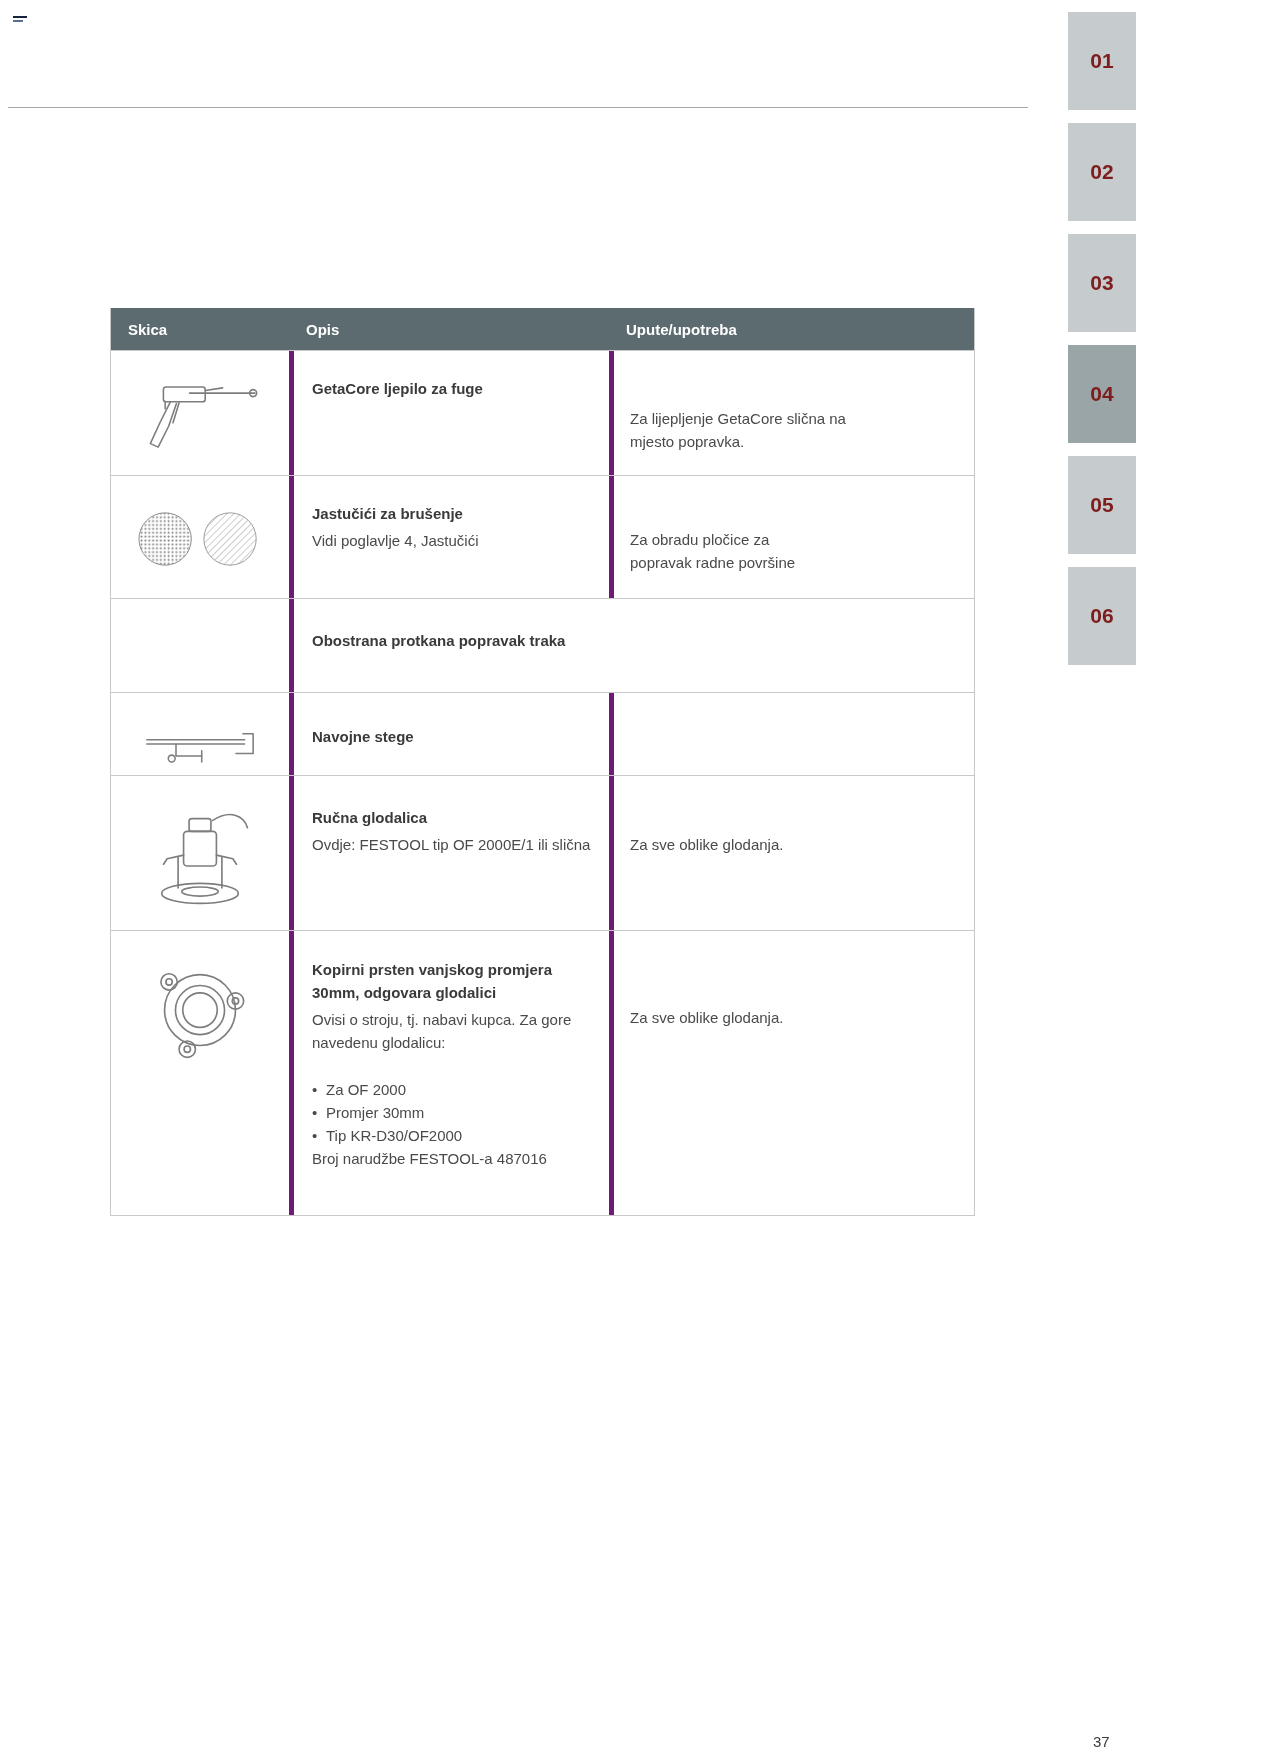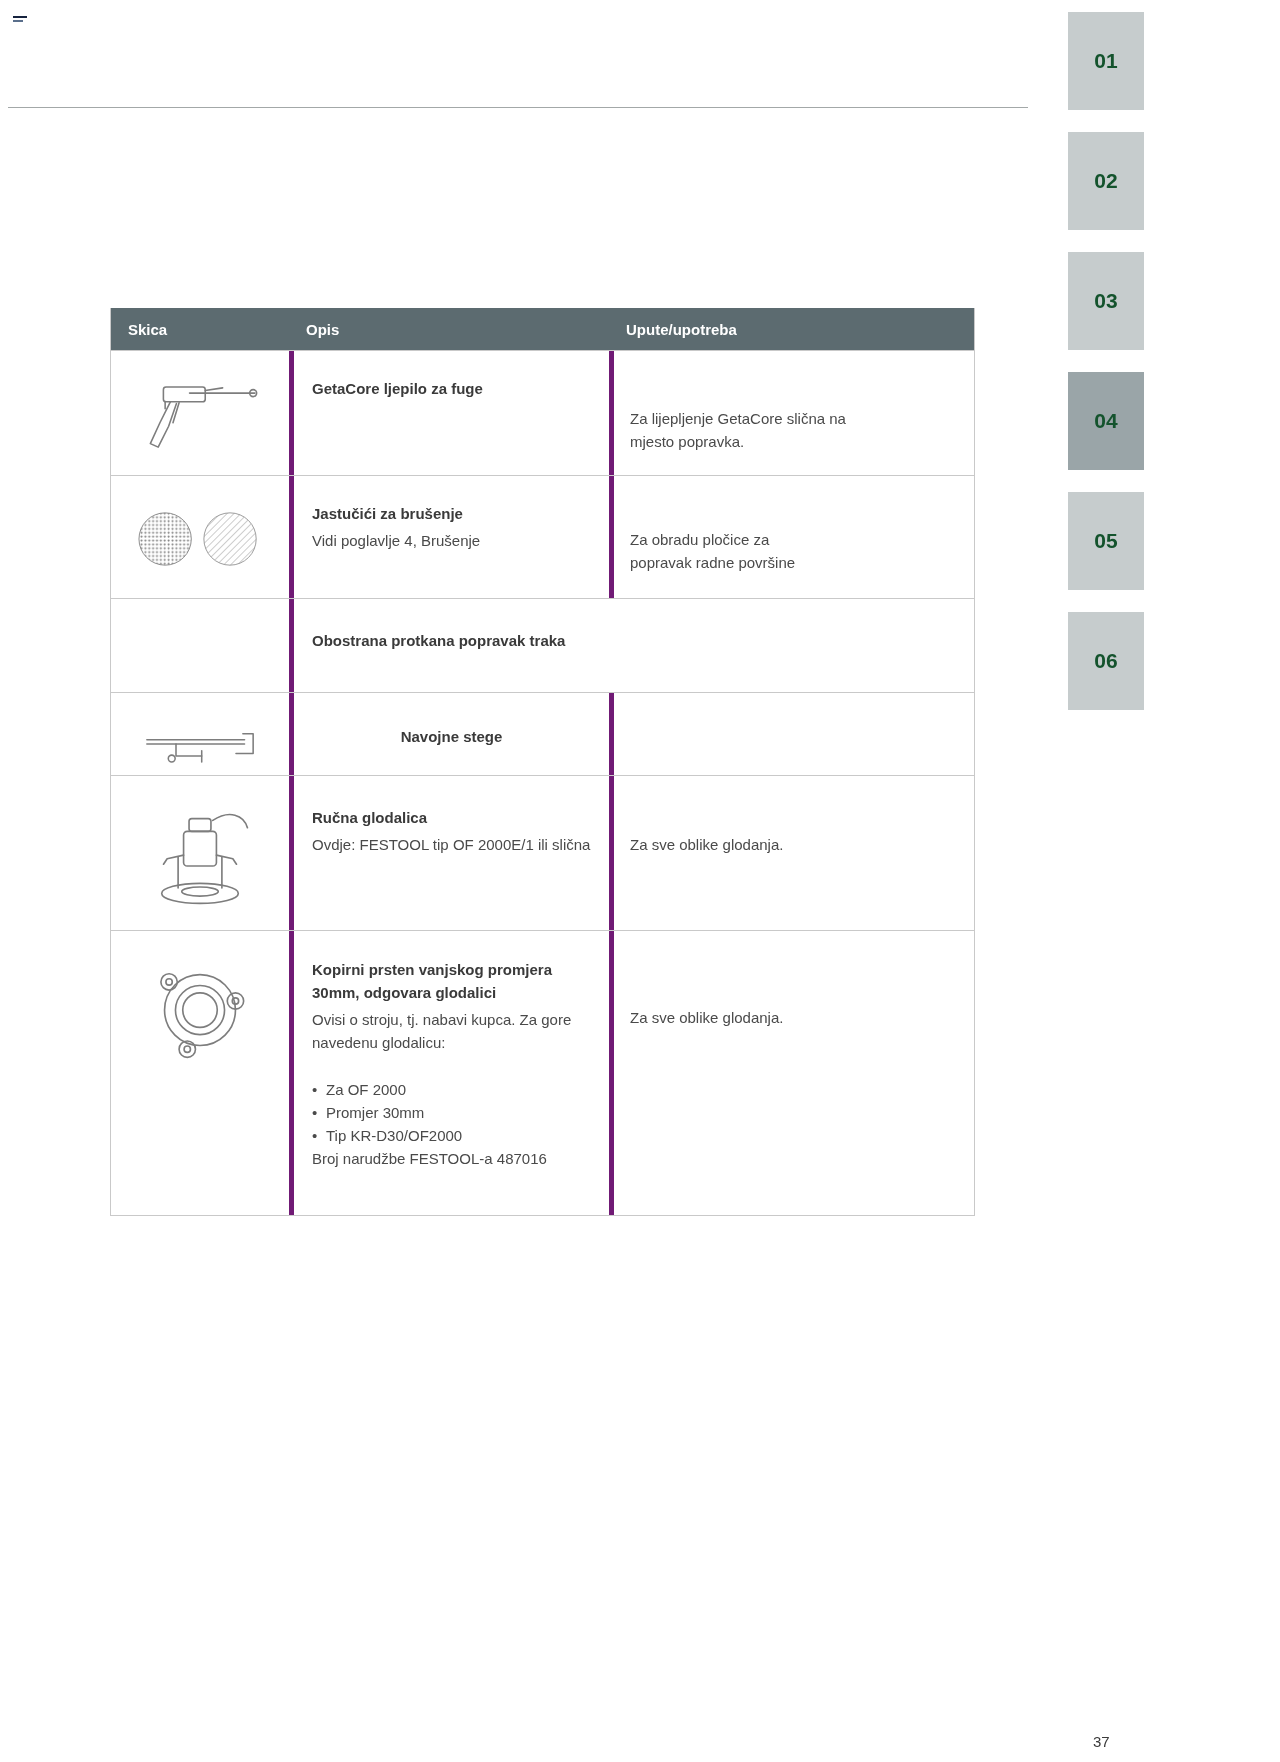--- a/index.html
+++ b/index.html
@@ -13,22 +13,22 @@
   
   .brand { position:absolute; left:13px; top:16px; width:14px; height:11px; }
   .brand .bar { height:2px; background:#16233f; margin-bottom:2px; }
   .brand .bar.mid { background:#5a6f8c; width:10px; }
 
   .top-rule { position:absolute; left:8px; top:107px; width:1020px; height:1px; background:#a3a8a8; }
 
   
   .tabs { position:absolute; left:1068px; top:12px; width:70px; }
   .tab {
-    width:76px; height:98px; margin-bottom:22px;
-    background:#c6cccd; color:#14532d;
+    width:68px; height:98px; margin-bottom:13px;
+    background:#c6cccd; color:#7f1d1d;
     font-size:21px; font-weight:bold;
     display:flex; align-items:center; justify-content:center;
   }
   .tab.active { background:#9aa5a8; }
 
   
   .tbl {
     position:absolute; left:110px; top:308px; width:865px;
     border:1px solid #c9c9c9; border-top:none;
     box-sizing:border-box;
@@ -46,21 +46,21 @@
   .trow:first-of-type { border-top:none; }
   .cell { box-sizing:border-box; }
   .cell.c2, .cell.c3 { border-left:5px solid #701a75; }
   .cell.c2 { padding:0 18px; }
   .cell.c3 { padding:0 16px; }
   .cell.c1 { display:flex; justify-content:center; align-items:flex-start; }
 
   .r1 { min-height:125px; }
   .r2 { min-height:123px; }
   .r3 { min-height:94px; }
-  .r4 { min-height:83px;text-align:center; }
+  .r4 { min-height:83px; }
   .r5 { min-height:155px; }
   .r6 { min-height:285px; }
 
   .row-title {
     font-weight:bold; font-size:15px; color:#3a3a3a;
     line-height:23px; white-space:pre-line; margin:0;
   }
   .row-body {
     font-size:15px; line-height:23px; color:#4a4a4a;
     white-space:pre-line; margin:4px 0 0 0;
@@ -152,21 +152,21 @@
           <pattern id="hatch" width="5" height="5" patternUnits="userSpaceOnUse" patternTransform="rotate(45)">
             <line x1="0" y1="0" x2="0" y2="5" stroke="#9a9a9a" stroke-width="1"></line>
           </pattern>
         </defs>
         <circle cx="30" cy="32" r="27" fill="url(#dots)" stroke="#8a8a8a"></circle>
         <circle cx="97" cy="32" r="27" fill="url(#hatch)" stroke="#9a9a9a"></circle>
       </svg>
     </div>
     <div class="cell c2">
       <p class="row-title">Jastučići za brušenje</p>
-      <p class="row-body">Vidi poglavlje 4, Brušenje</p>
+      <p class="row-body">Vidi poglavlje 4, Jastučići</p>
     </div>
     <div class="cell c3">
       <div class="usage">Za obradu pločice za
 popravak radne površine</div>
     </div>
   </div>
 
   <div class="trow r3">
     <div class="cell c1"></div>
     <div class="cell c2">

